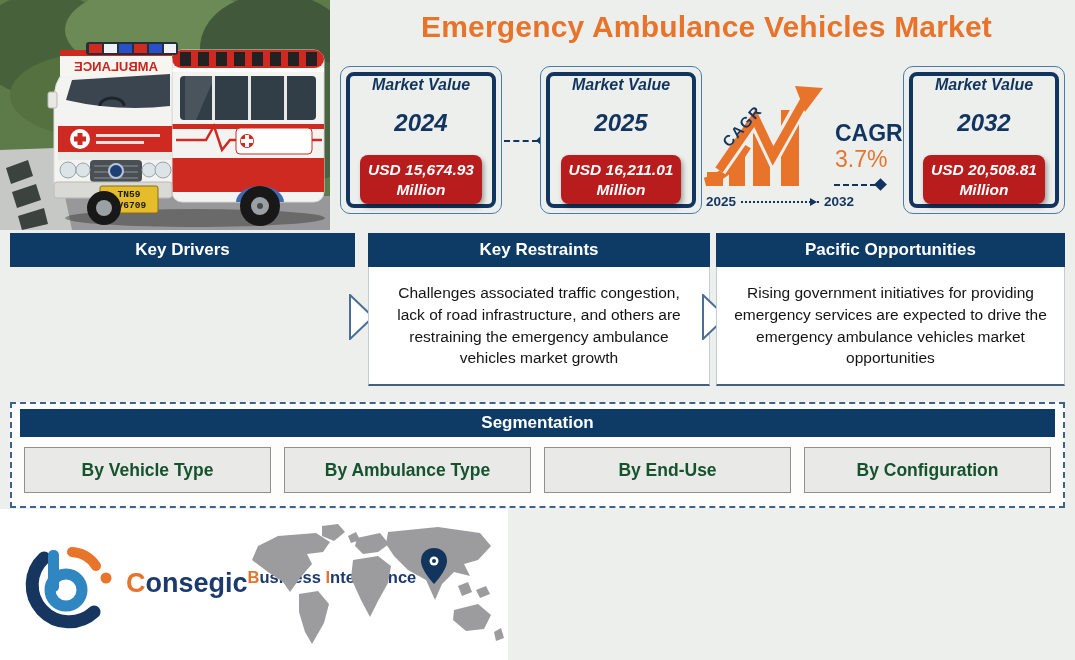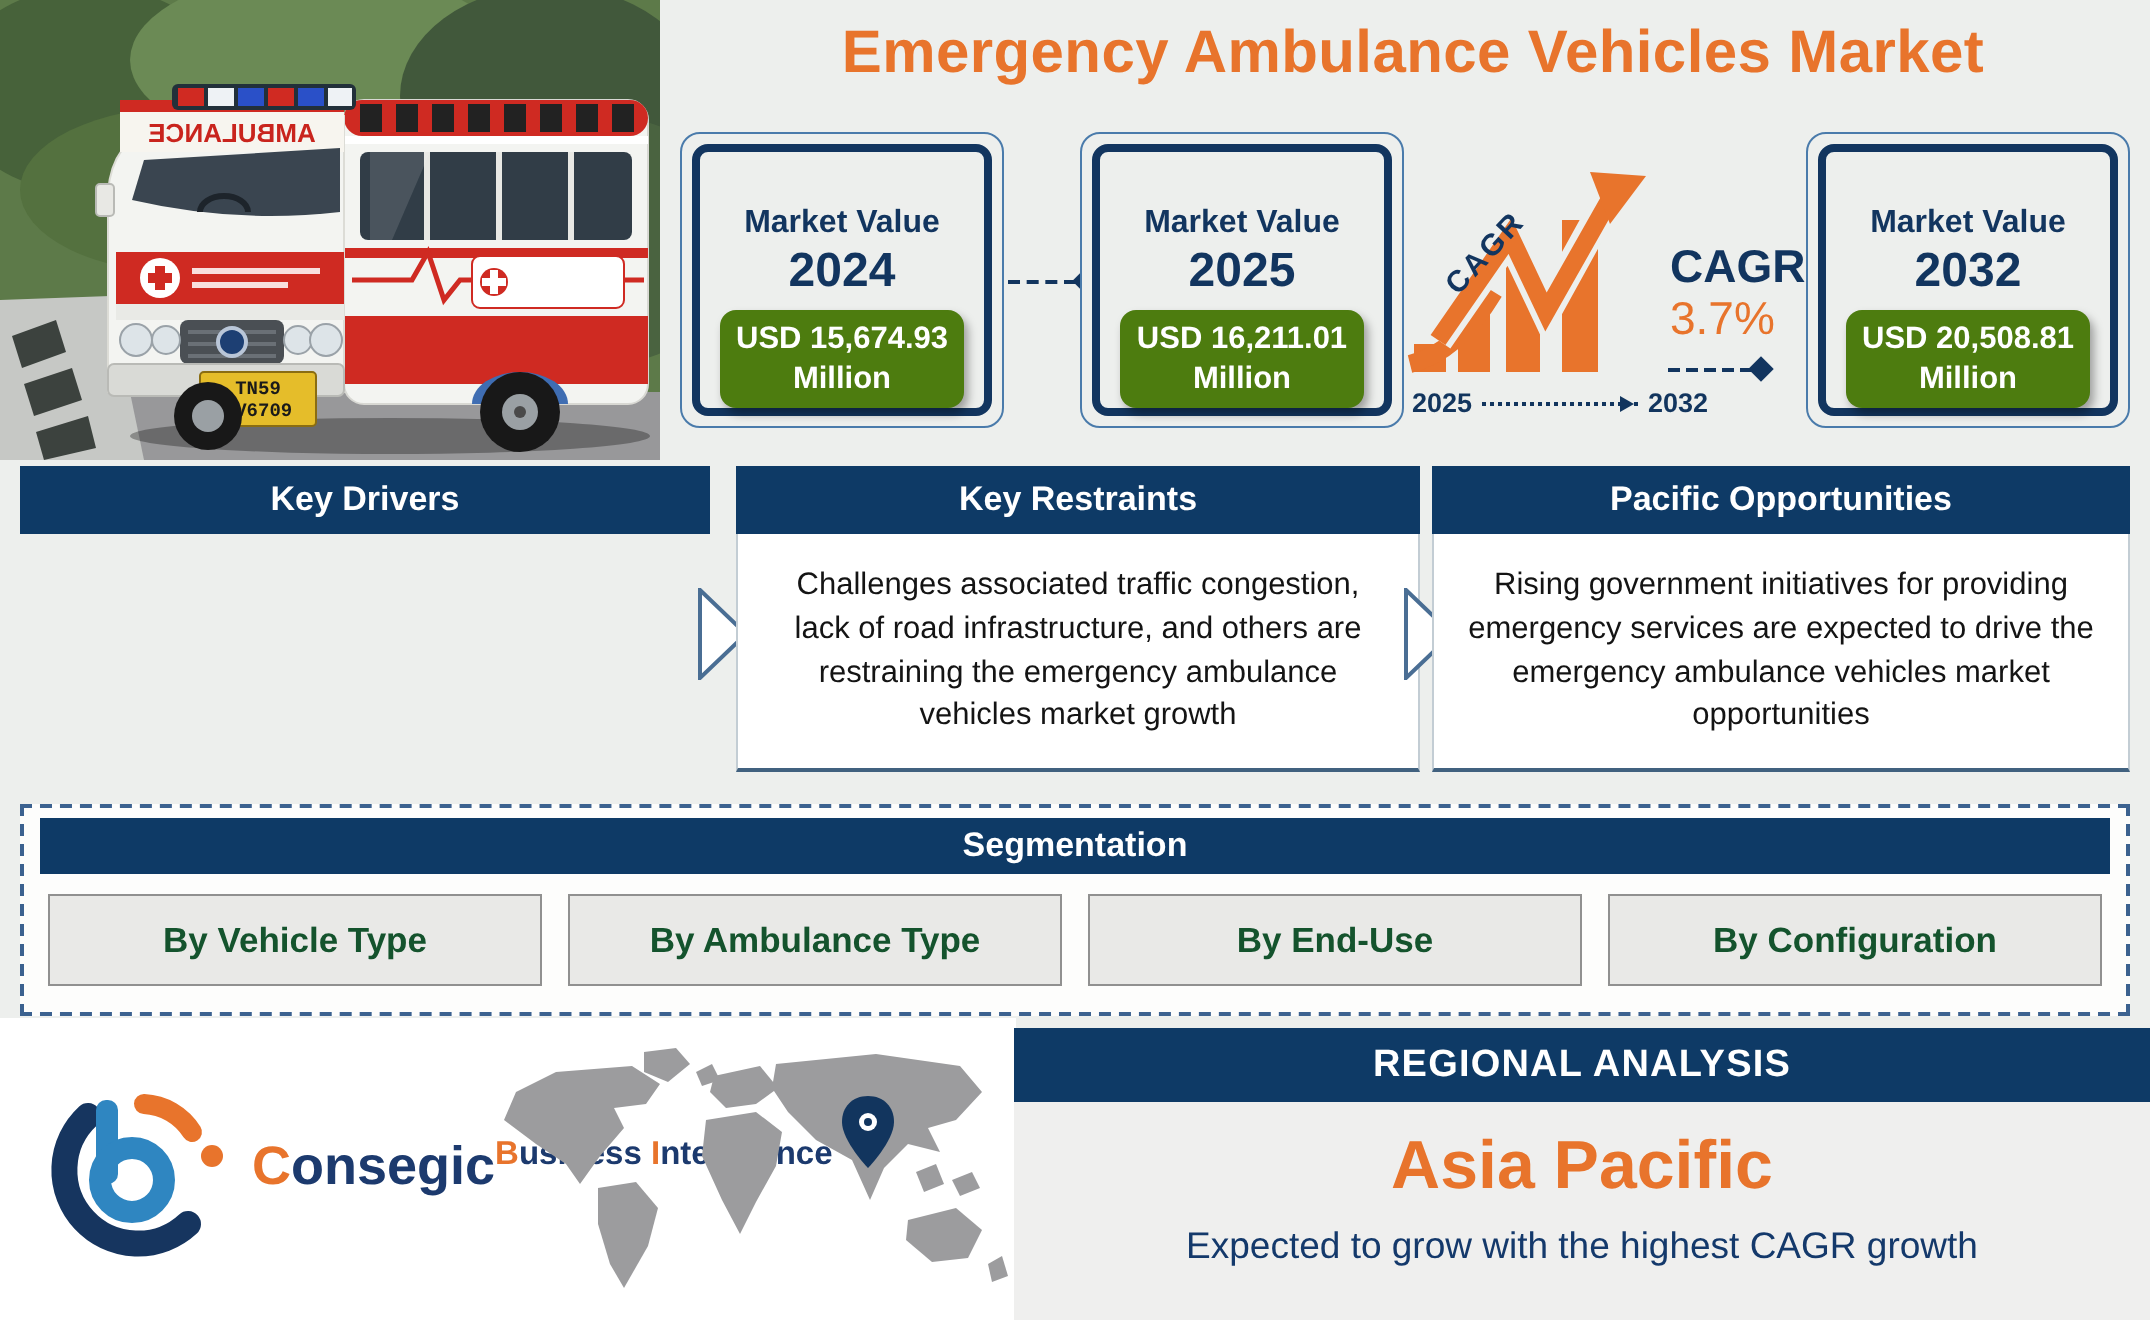--- a/index.html
+++ b/index.html
@@ -13,26 +13,26 @@
   .main-title{
     position:absolute;left:334px;top:10px;width:745px;text-align:center;
     font-size:30px;font-weight:bold;color:#E8742C;letter-spacing:.2px;
   }
   .mv-card{
     position:absolute;top:66px;width:162px;height:148px;
     border:1px solid #4a7bab;border-radius:10px;padding:5px;background:#edefed;
   }
   .mv-inner{
     height:100%;border:4px solid #12355F;border-radius:8px;background:#edefed;
-    display:flex;flex-direction:column;align-items:center;justify-content:flex-end;
+    display:flex;flex-direction:column;align-items:center;justify-content:space-between;font-style:italic;
   }
   .mv-label{font-size:16px;color:#12355F;font-weight:bold;}
   .mv-year{font-size:24px;color:#12355F;font-weight:bold;margin-top:1px;}
   .mv-pill{
-    margin-top:5px;background:#4d7c0f;color:#fff;font-weight:bold;font-size:15.5px;
+    margin-top:5px;background:#b91c1c;color:#fff;font-weight:bold;font-size:15.5px;
     text-align:center;border-radius:8px;padding:5px 8px;line-height:1.25;
     box-shadow:2px 3px 5px rgba(0,0,0,.35);
   }
   .dash-connector{position:absolute;border-top:2px dashed #12355F;width:34px;height:0;}
   .dash-connector::after{
     content:"";position:absolute;right:-9px;top:-6px;width:9px;height:9px;
     background:#12355F;transform:rotate(45deg);
   }
   .cagr-block{position:absolute;left:703px;top:82px;width:200px;height:136px;}
   .cagr-word{position:absolute;left:132px;top:38px;font-size:23px;font-weight:bold;color:#12355F;}
@@ -306,19 +306,14 @@
       <path d="M220,66 L230,62 L234,72 L224,76 Z"></path>
       <path d="M238,70 L248,66 L252,74 L242,78 Z"></path>
       <path d="M216,90 L240,84 L253,95 L246,109 L228,111 L215,100 Z"></path>
       <path d="M256,112 L263,108 L266,118 L258,121 Z"></path>
     </g>
     <path d="M196,28 c-8,0 -13,5.5 -13,13 c0,9.5 13,23 13,23 c0,0 13,-13.5 13,-23 c0,-7.5 -5,-13 -13,-13 z" fill="#12355E"></path>
     <circle cx="196" cy="41" r="4.5" fill="#ffffff"></circle>
     <circle cx="196" cy="41" r="2" fill="#12355E"></circle>
   </svg>
 
-  <div class="regional">
-    <div class="regional-bar">REGIONAL ANALYSIS</div>
-    <div class="regional-region">Asia Pacific</div>
-    <div class="regional-sub">Expected to grow with the highest CAGR growth</div>
-  </div>
 
 </div>
 
 </body></html>

